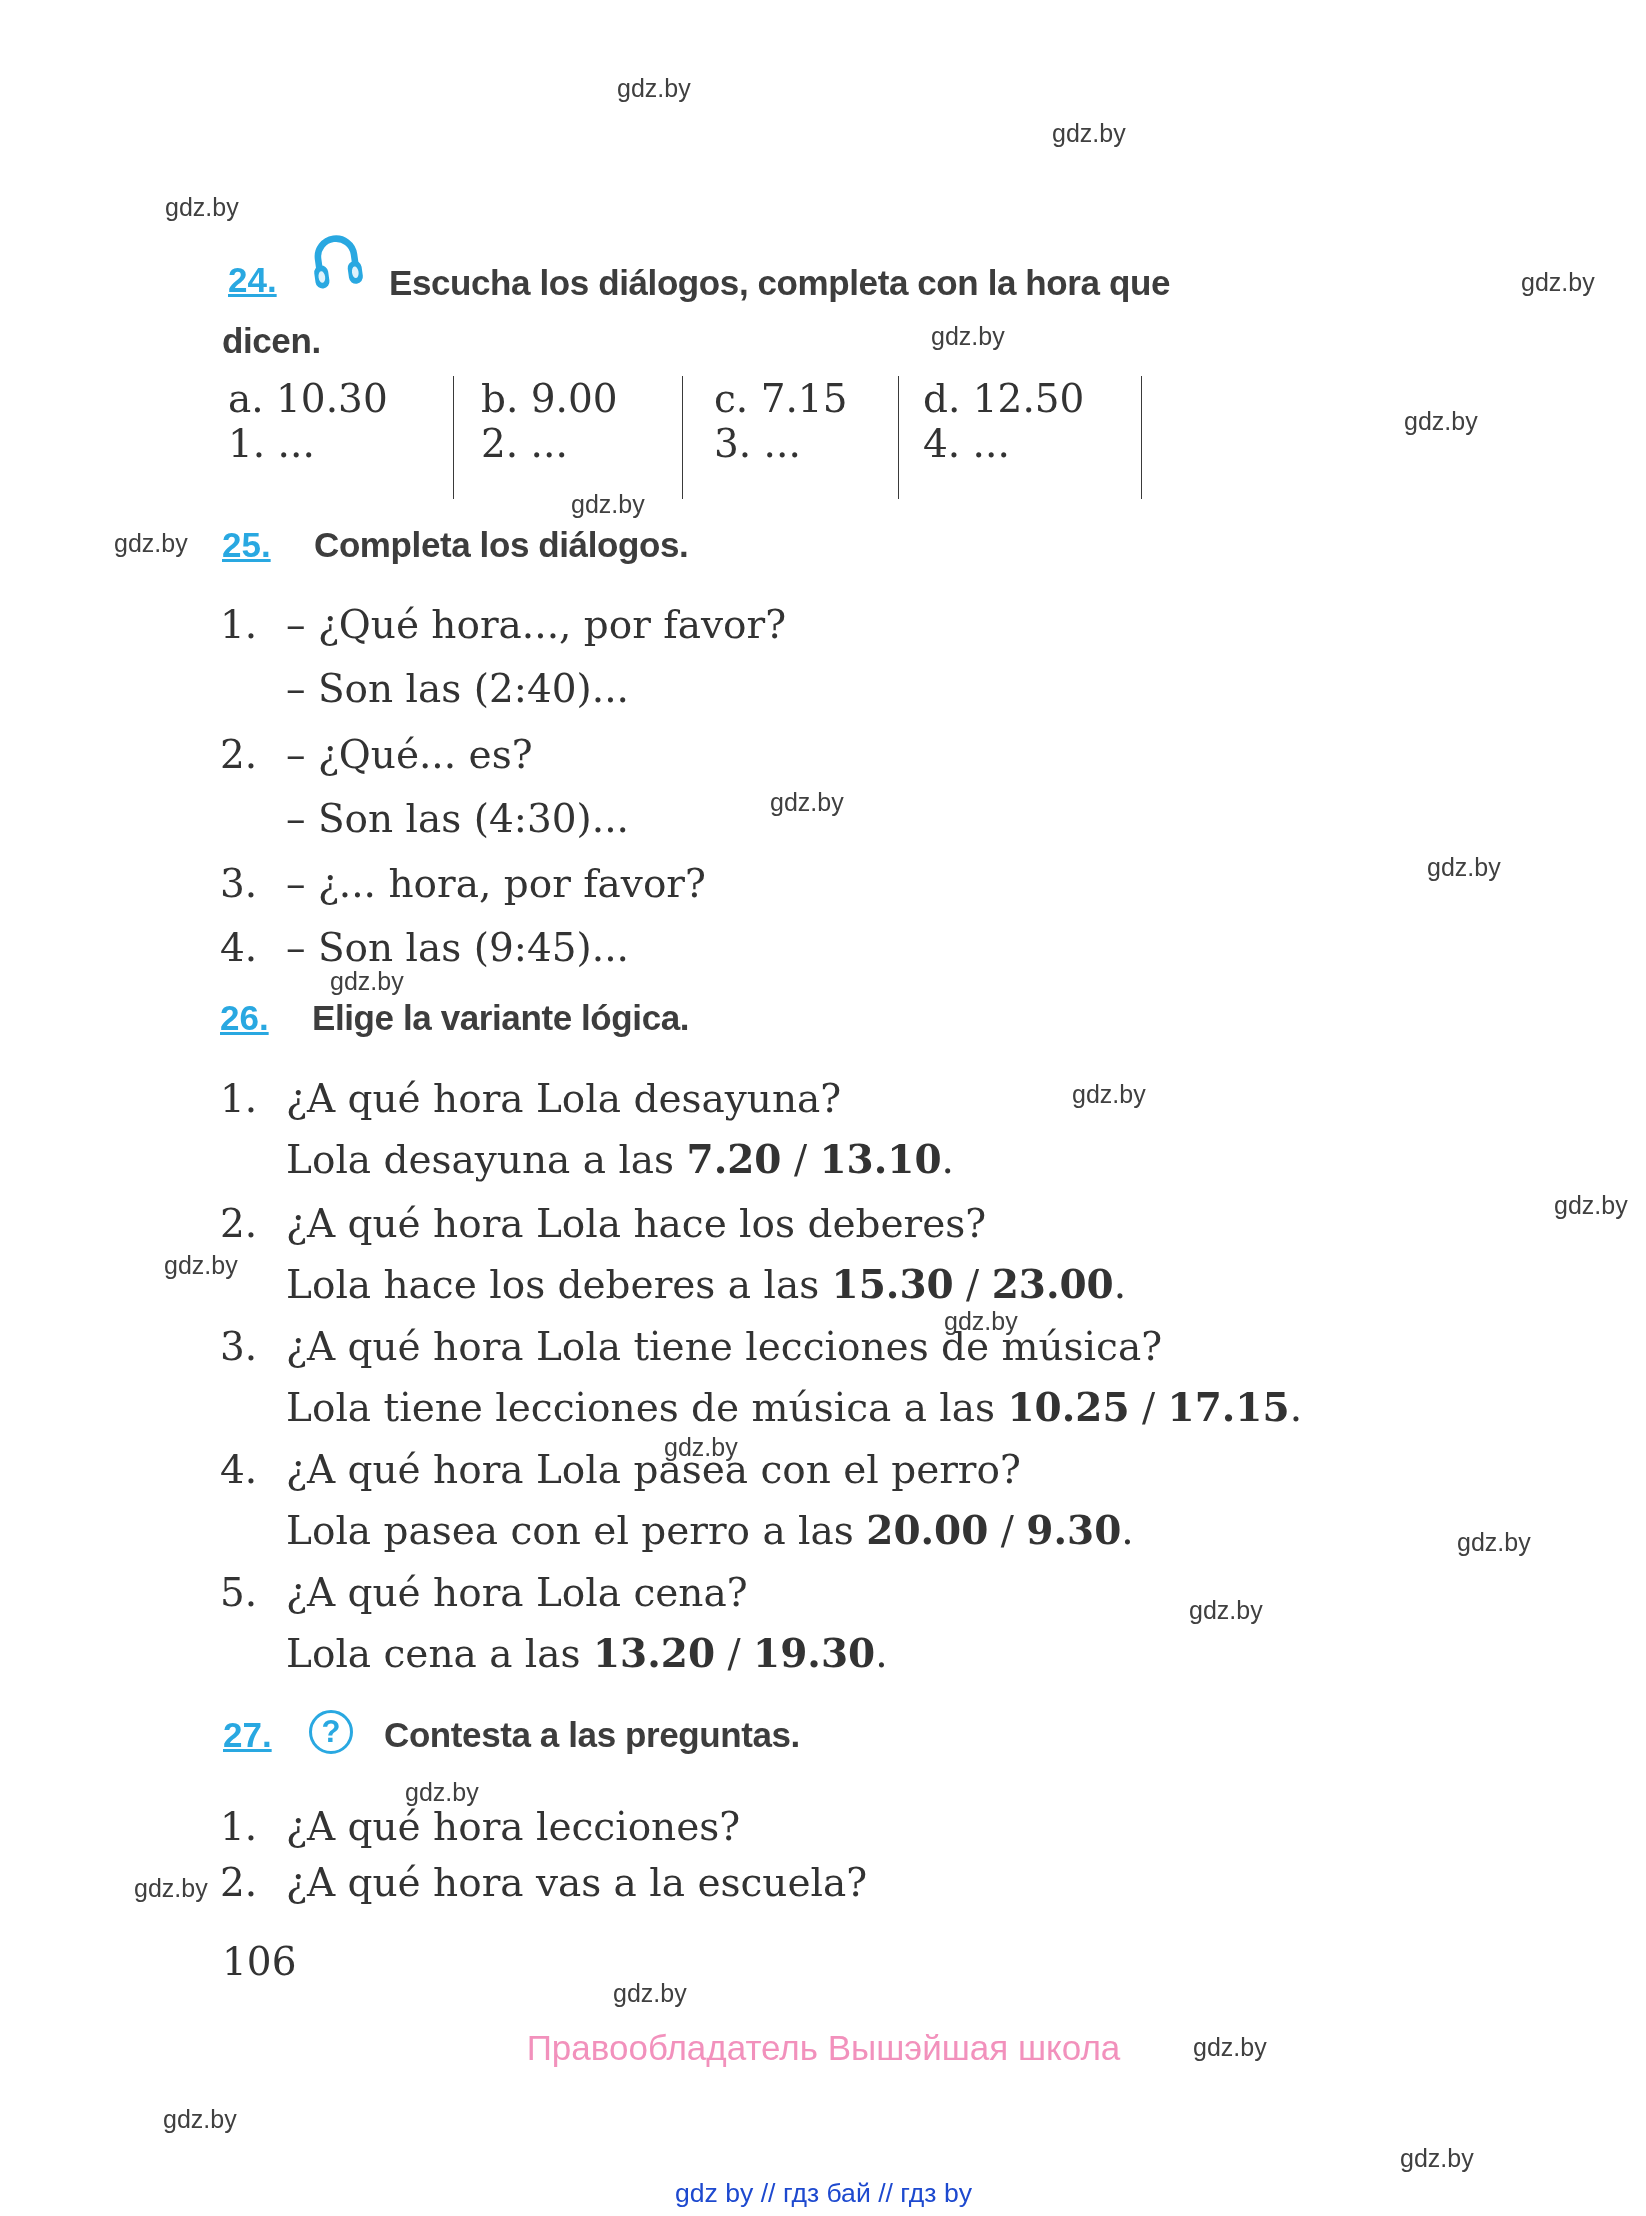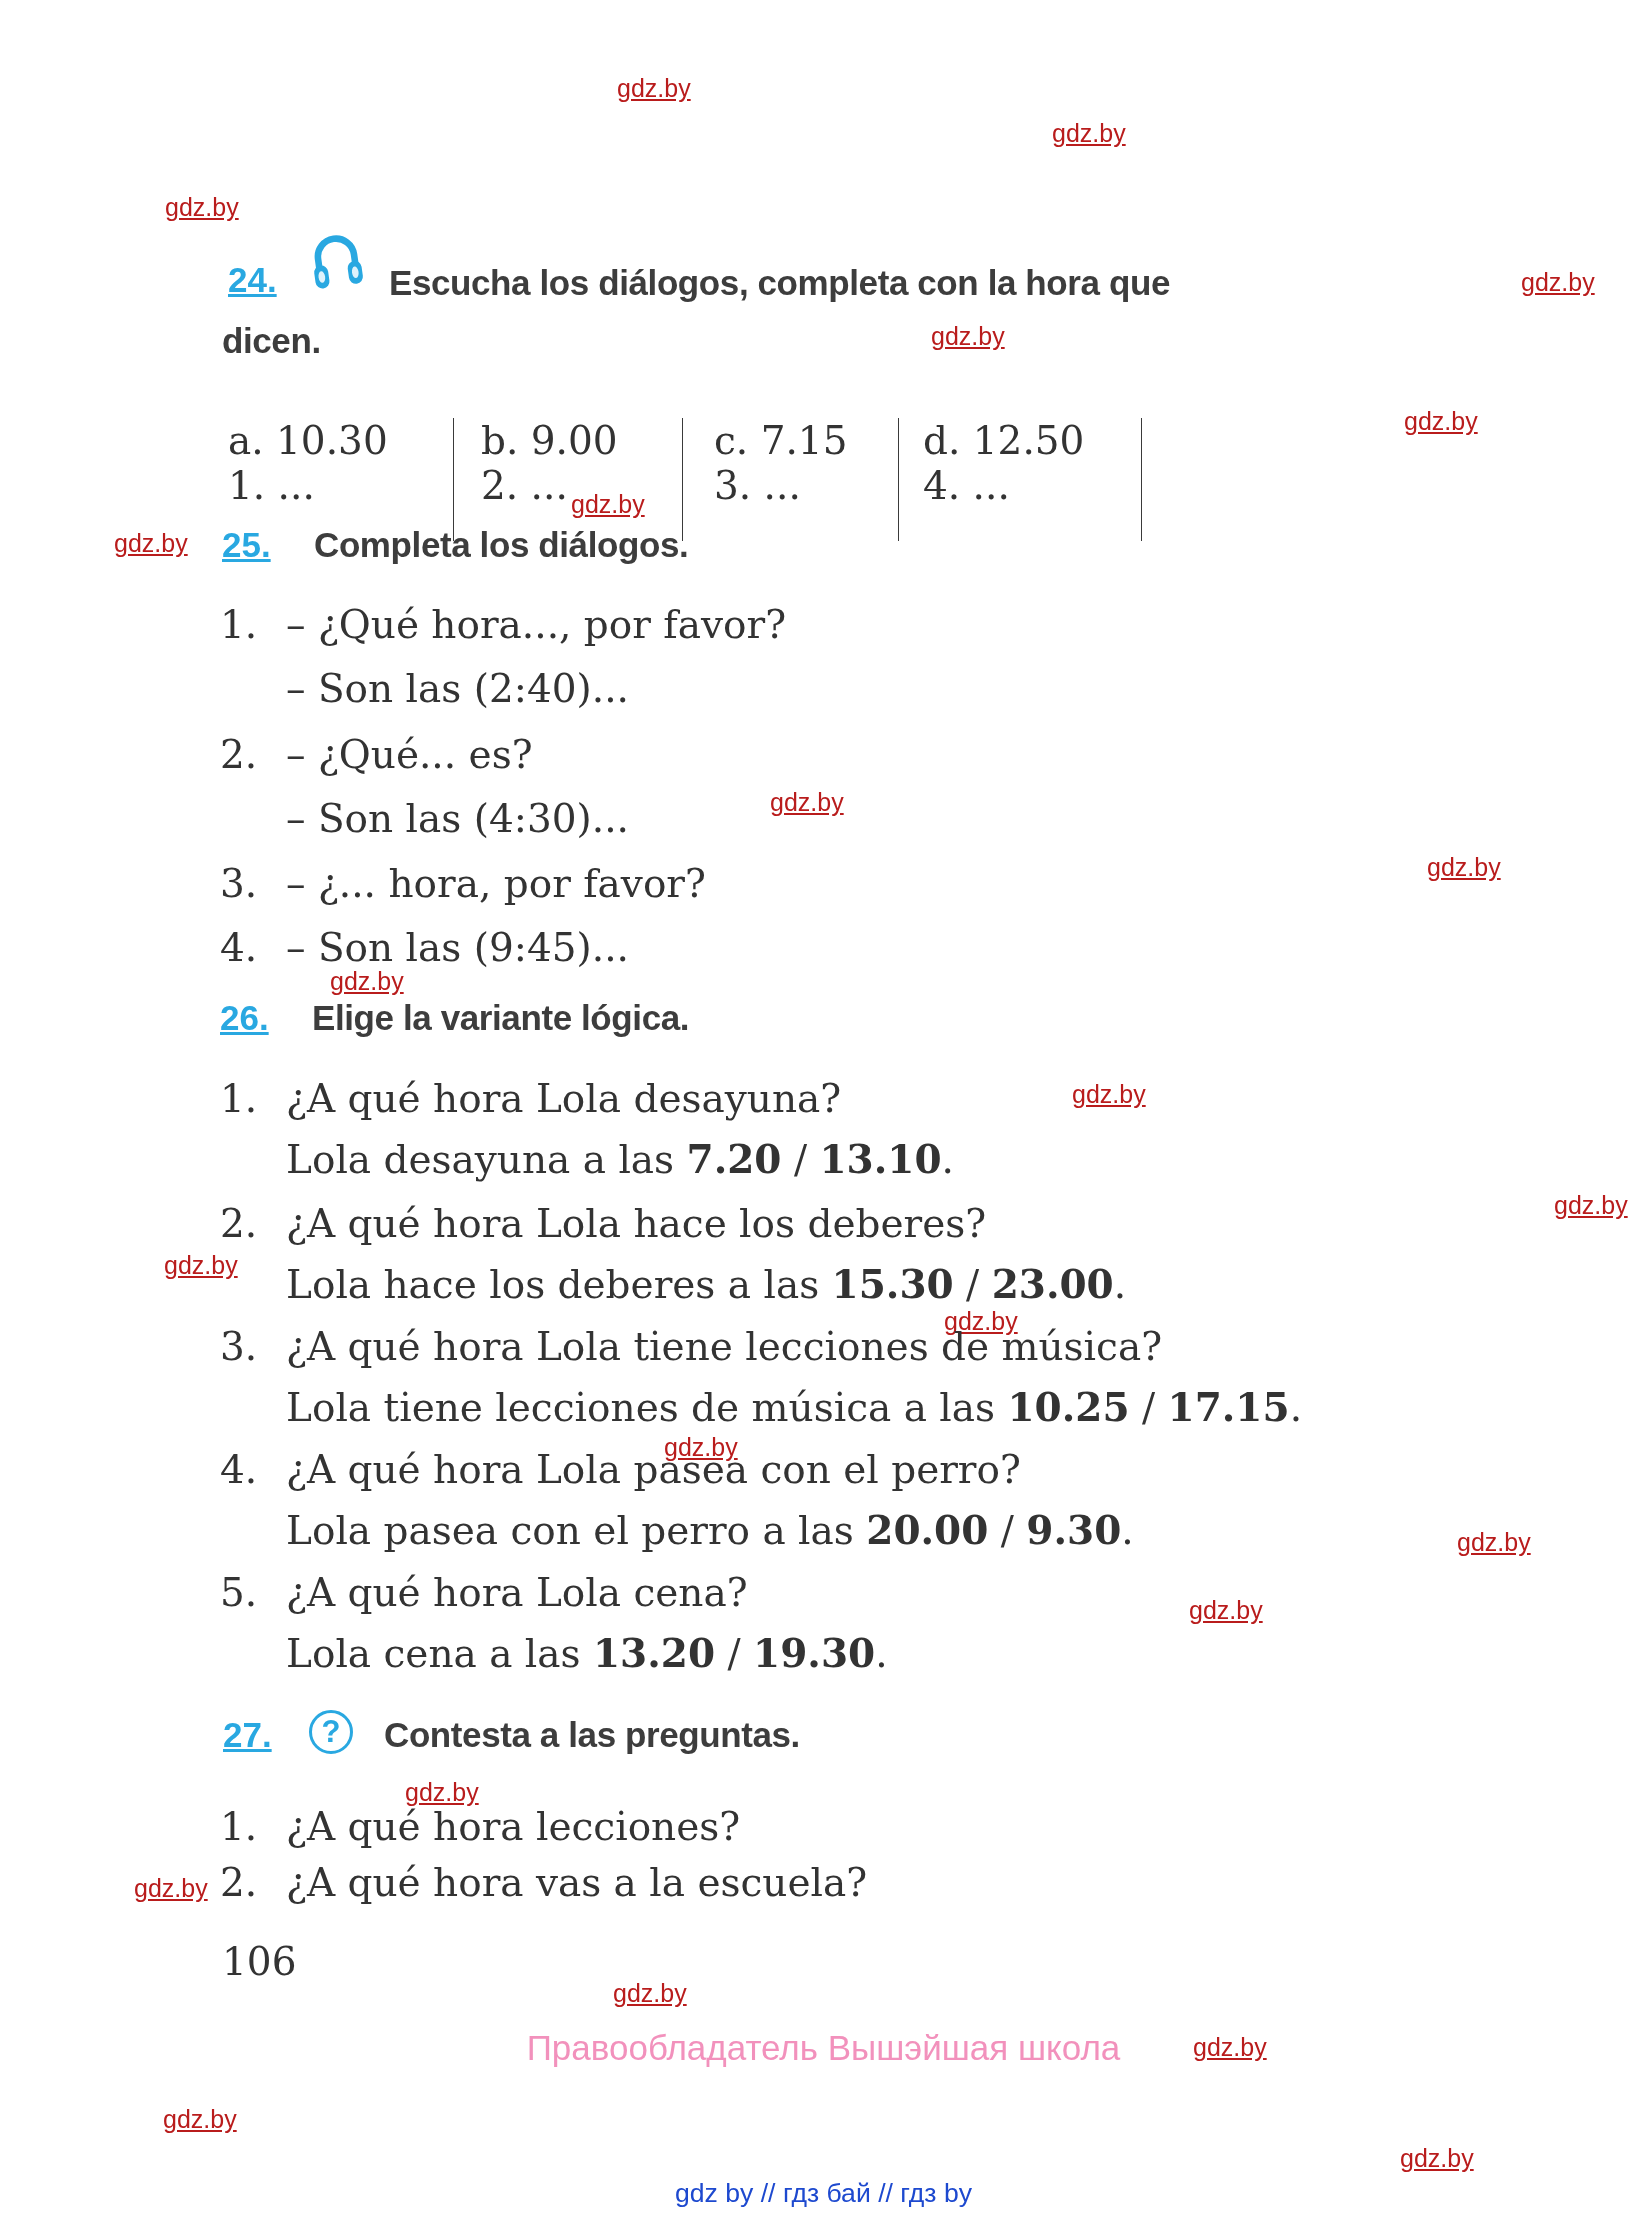--- a/index.html
+++ b/index.html
@@ -1,28 +1,28 @@
 <!DOCTYPE html>
 <html style="font-size:13px"><head>
 <meta charset="utf-8">
 <style>
   html,body{margin:0;padding:0;background:#ffffff;}
   #page{position:relative;width:1647px;height:2216px;background:#ffffff;overflow:hidden;}
   .abs{position:absolute;white-space:nowrap;}
-  .wm{position:absolute;white-space:nowrap;font:25px "Liberation Sans",sans-serif;color:#b91c1c;text-decoration:underline;}
+  .wm{position:absolute;white-space:nowrap;font:25px "Liberation Sans",sans-serif;color:#404040;}
   .banner{position:absolute;left:0;right:0;top:4.8px;text-align:center;font:23.4px "Liberation Sans",sans-serif;color:#1fe31f;}
   .blue-num{font:700 35px "Liberation Sans",sans-serif;color:#29a8e1;text-decoration:underline;}
   .h-sans{font:700 35px "Liberation Sans",sans-serif;color:#3d3d3d;letter-spacing:-0.4px;}
   .item{position:absolute;white-space:nowrap;font:39px "DejaVu Serif",serif;color:#333333;}
   .item .num{display:inline-block;width:66px;}
   .line2{margin-left:66px;}
   .lh80{line-height:64px;}
   .lh74{line-height:60px;}
   .lh70{line-height:56px;}
-  .timetable{position:absolute;left:228px;top:376px;display:flex;height:123px;margin-top:42px;}
+  .timetable{position:absolute;left:228px;top:376px;display:flex;height:123px;}
   .timetable .col{box-sizing:border-box;line-height:63px;font:39px "DejaVu Serif",serif;color:#333333;white-space:nowrap;}
   .b-r{border-right:1.6px solid #3a3a3a;}
   .q-icon{position:absolute;left:309px;top:1710px;width:38px;height:38px;border:3.2px solid #29a8e1;border-radius:50%;color:#29a8e1;font:700 31px "Liberation Sans",sans-serif;text-align:center;line-height:38px;}
   .pink{position:absolute;left:0;right:0;top:2028px;text-align:center;font:35px "Liberation Sans",sans-serif;color:#f291bc;}
   .links{position:absolute;left:0;right:0;top:2178px;text-align:center;font:26.6px "Liberation Sans",sans-serif;color:#1d49cf;}
   .pagenum{position:absolute;left:222px;top:1939px;font:39px "DejaVu Serif",serif;color:#333333;}
   svg{display:block;}
 </style>
 </head>
 <body>

